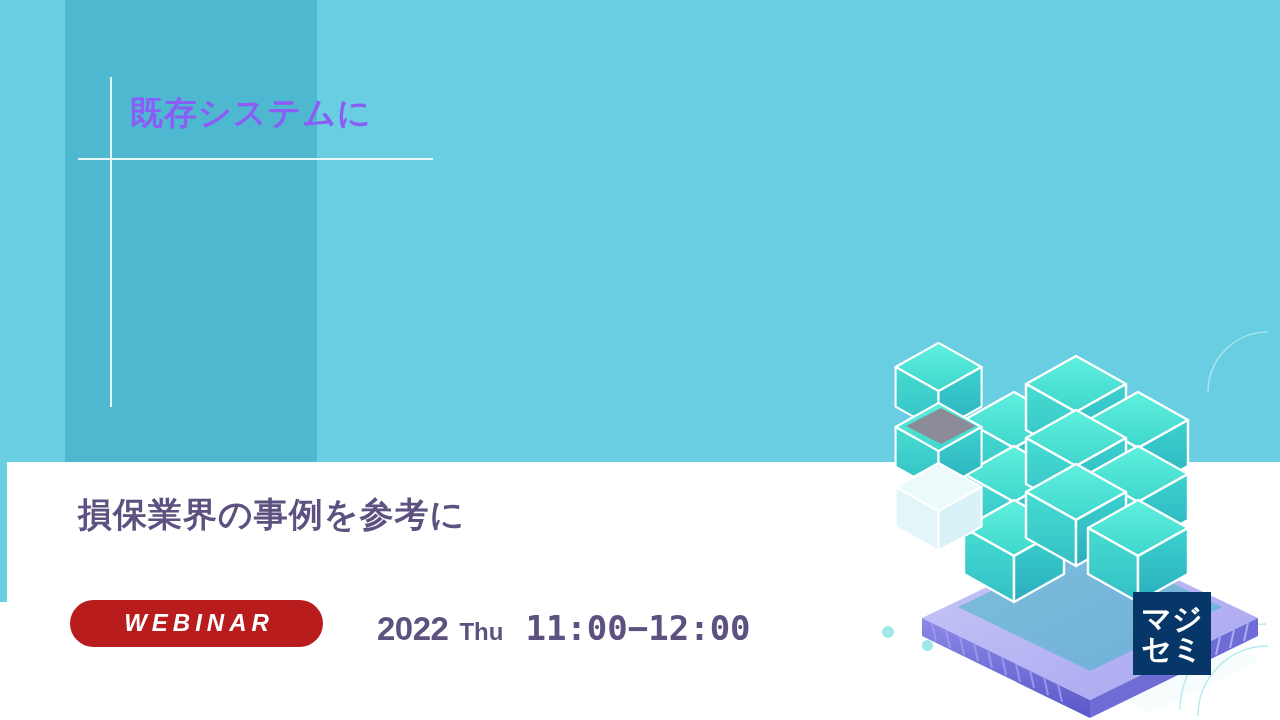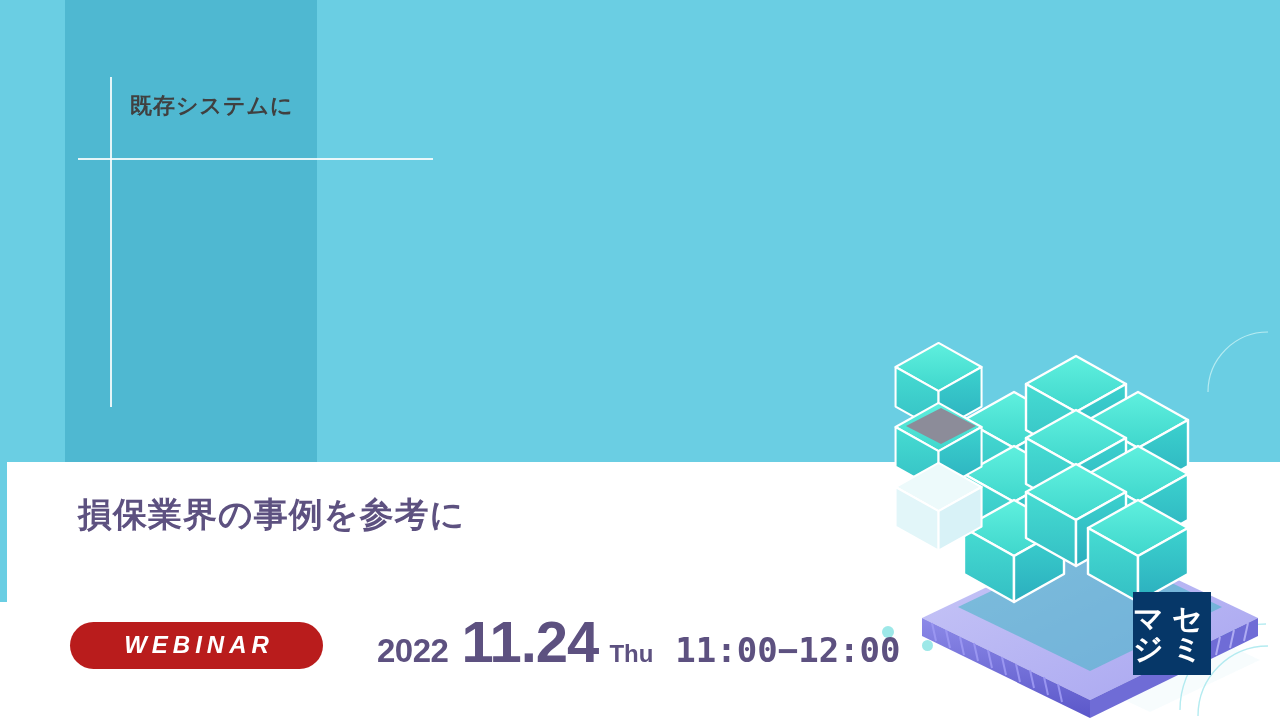--- a/index.html
+++ b/index.html
@@ -33,21 +33,21 @@
     background:rgba(255,255,255,.85);
   }
   .hrule {
     position:absolute; left:78px; top:158px; width:355px; height:2px;
     background:rgba(255,255,255,.85);
   }
 
   
   .eyebrow {
     position:absolute; left:130px; top:93px;
-    font-size:22px; font-weight:700; color:#404040;
+    font-size:33px; font-weight:700; color:#8b5cf6;
     letter-spacing:1px; line-height:1.2; white-space:nowrap;
   }
   .title {
     position:absolute; left:130px; top:187px;
     font-size:52px; font-weight:700; color:#ffffff;
     line-height:1.36; letter-spacing:0px; white-space:nowrap;
   }
   .title .ln { display:block; }
 
   
@@ -78,21 +78,21 @@
                font-family:"DejaVu Sans Mono", monospace; }
   .dot-accent {
     position:absolute; left:922px; top:640px;
     width:11px; height:11px; border-radius:50%; background:#9DE8E8;
   }
 
   
   .logo {
     position:absolute; left:1133px; top:592px;
     width:78px; height:83px; background:#063768;
-    display:flex; flex-direction:row; align-items:center;
+    display:flex; flex-direction:column; align-items:center;
     justify-content:center; line-height:1.0;
   }
   .logo span {
     color:#ffffff; font-size:30px; font-weight:700; letter-spacing:0px;
   }
 
   
   .illus { position:absolute; left:880px; top:330px; width:400px; height:390px; }
   .illus svg { display:block; }
 </style>
@@ -259,21 +259,20 @@
 
   <div class="eyebrow">既存システムに</div>
   <div class="title">
   </div>
 
   <div class="tagline">損保業界の事例を参考に</div>
 
   <div class="daterow">
     <span class="pill">WEBINAR</span>
     <span class="dt dt-year">2022</span>
-    <span class="dt dt-day">11.24</span>
     <span class="dt dt-dow">Thu</span>
     <span class="dt dt-time">11:00−12:00</span>
   </div>
   <div class="dot-accent"></div>
 
   <div class="logo">
     <span>マジ</span>
     <span>セミ</span>
   </div>
 

